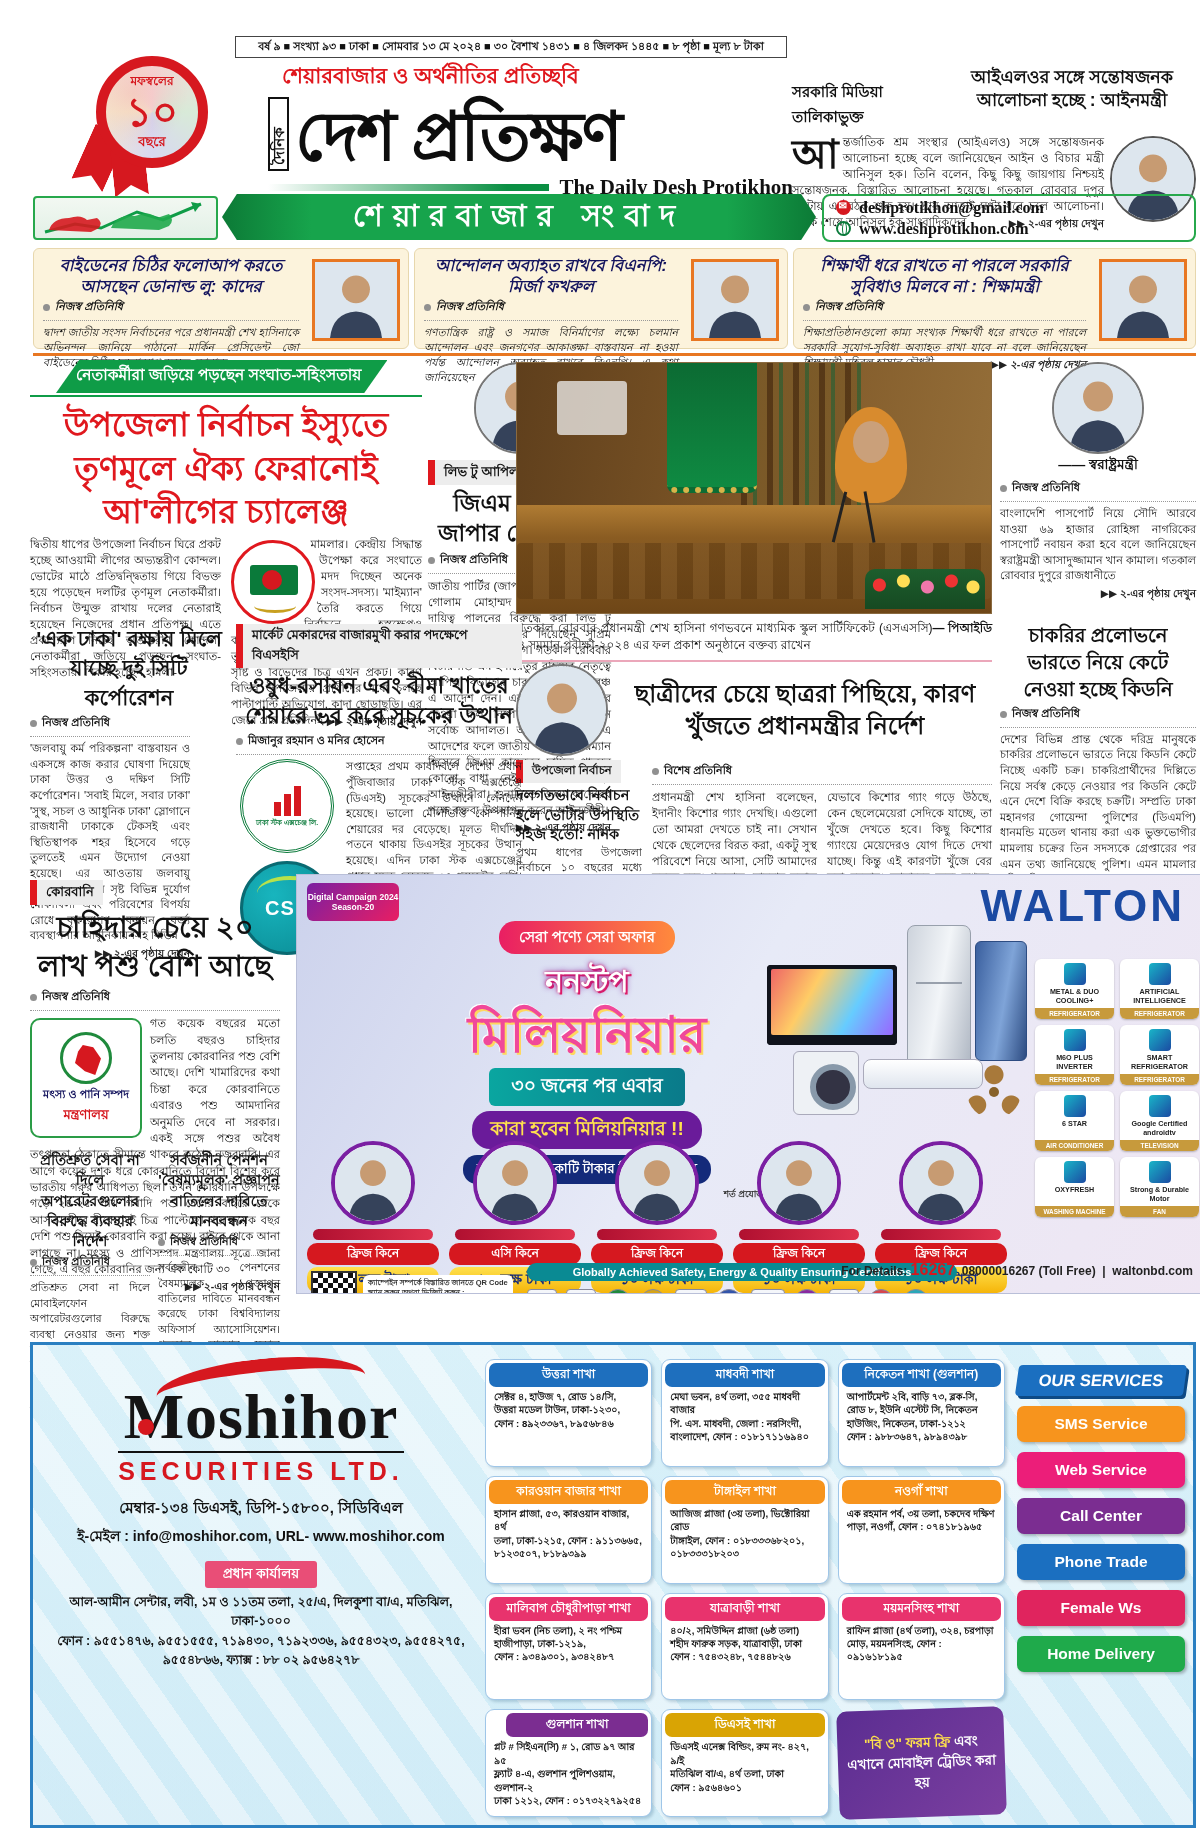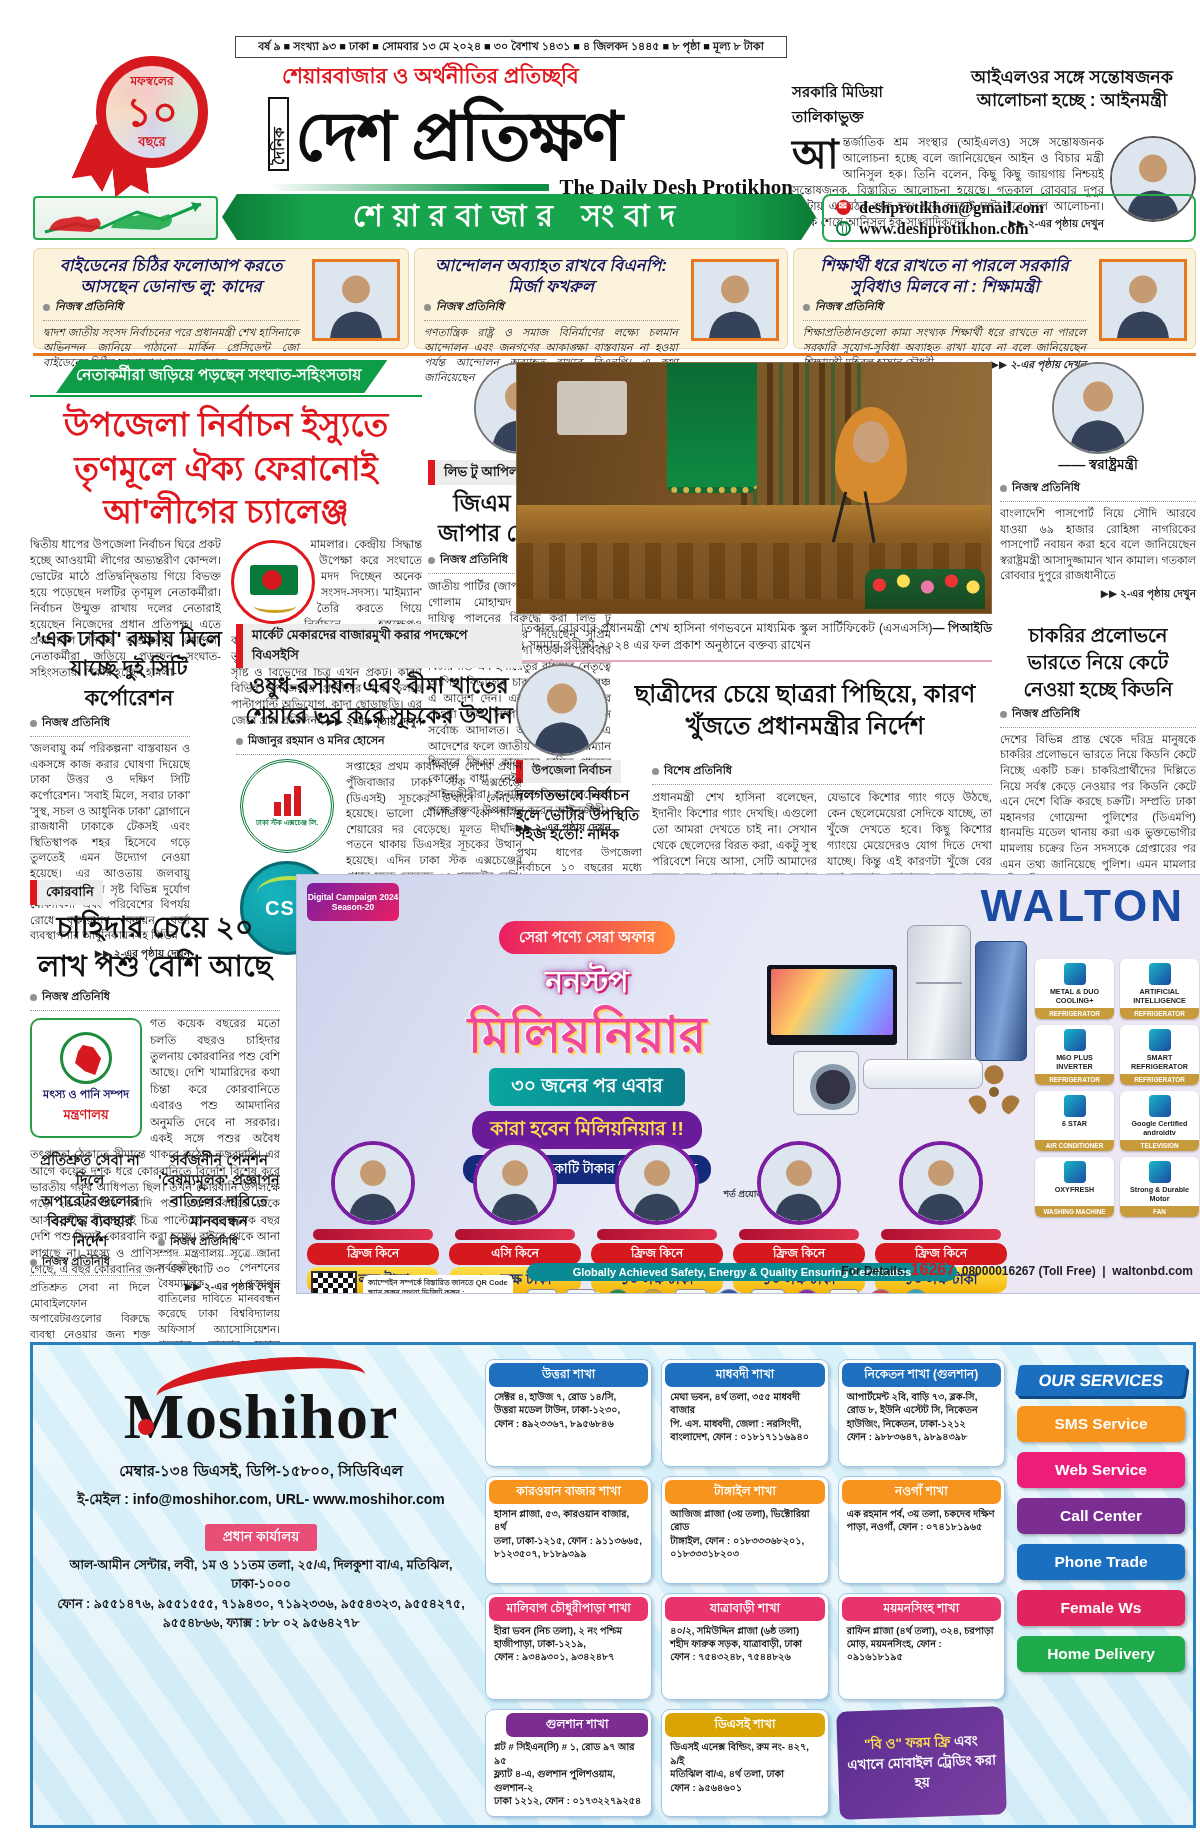--- a/index.html
+++ b/index.html
@@ -779,20 +779,21 @@
       <span class="cert">UL</span>
       <span class="cert rnd c5"></span>
       <span class="cert rnd c6"></span>
     </div>
   </div>
 
   <div class="abs mosh">
     <div class="m-left">
       <div class="m-swoosh"></div>
       <div><span class="m-brand">Moshihor</span></div>
+      <div><span class="m-sub">SECURITIES LTD.</span></div>
       <div class="m-member">মেম্বার-১৩৪ ডিএসই, ডিপি-১৫৮০০, সিডিবিএল</div>
       <div class="m-email">ই-মেইল : info@moshihor.com, URL- www.moshihor.com</div>
       <div><span class="m-holabel">প্রধান কার্যালয়</span></div>
       <div class="m-ho">আল-আমীন সেন্টার, লবী, ১ম ও ১১তম তলা, ২৫/এ, দিলকুশা বা/এ, মতিঝিল, ঢাকা-১০০০
 ফোন : ৯৫৫১৪৭৬, ৯৫৫১৫৫৫, ৭১৯৪৩০, ৭১৯২৩৩৬, ৯৫৫৪৩২৩, ৯৫৫৪২৭৫,
 ৯৫৫৪৮৬৬, ফ্যাক্স : ৮৮ ০২ ৯৫৬৪২৭৮</div>
     </div>
 
     <div class="m-grid">
       <div class="branch">

